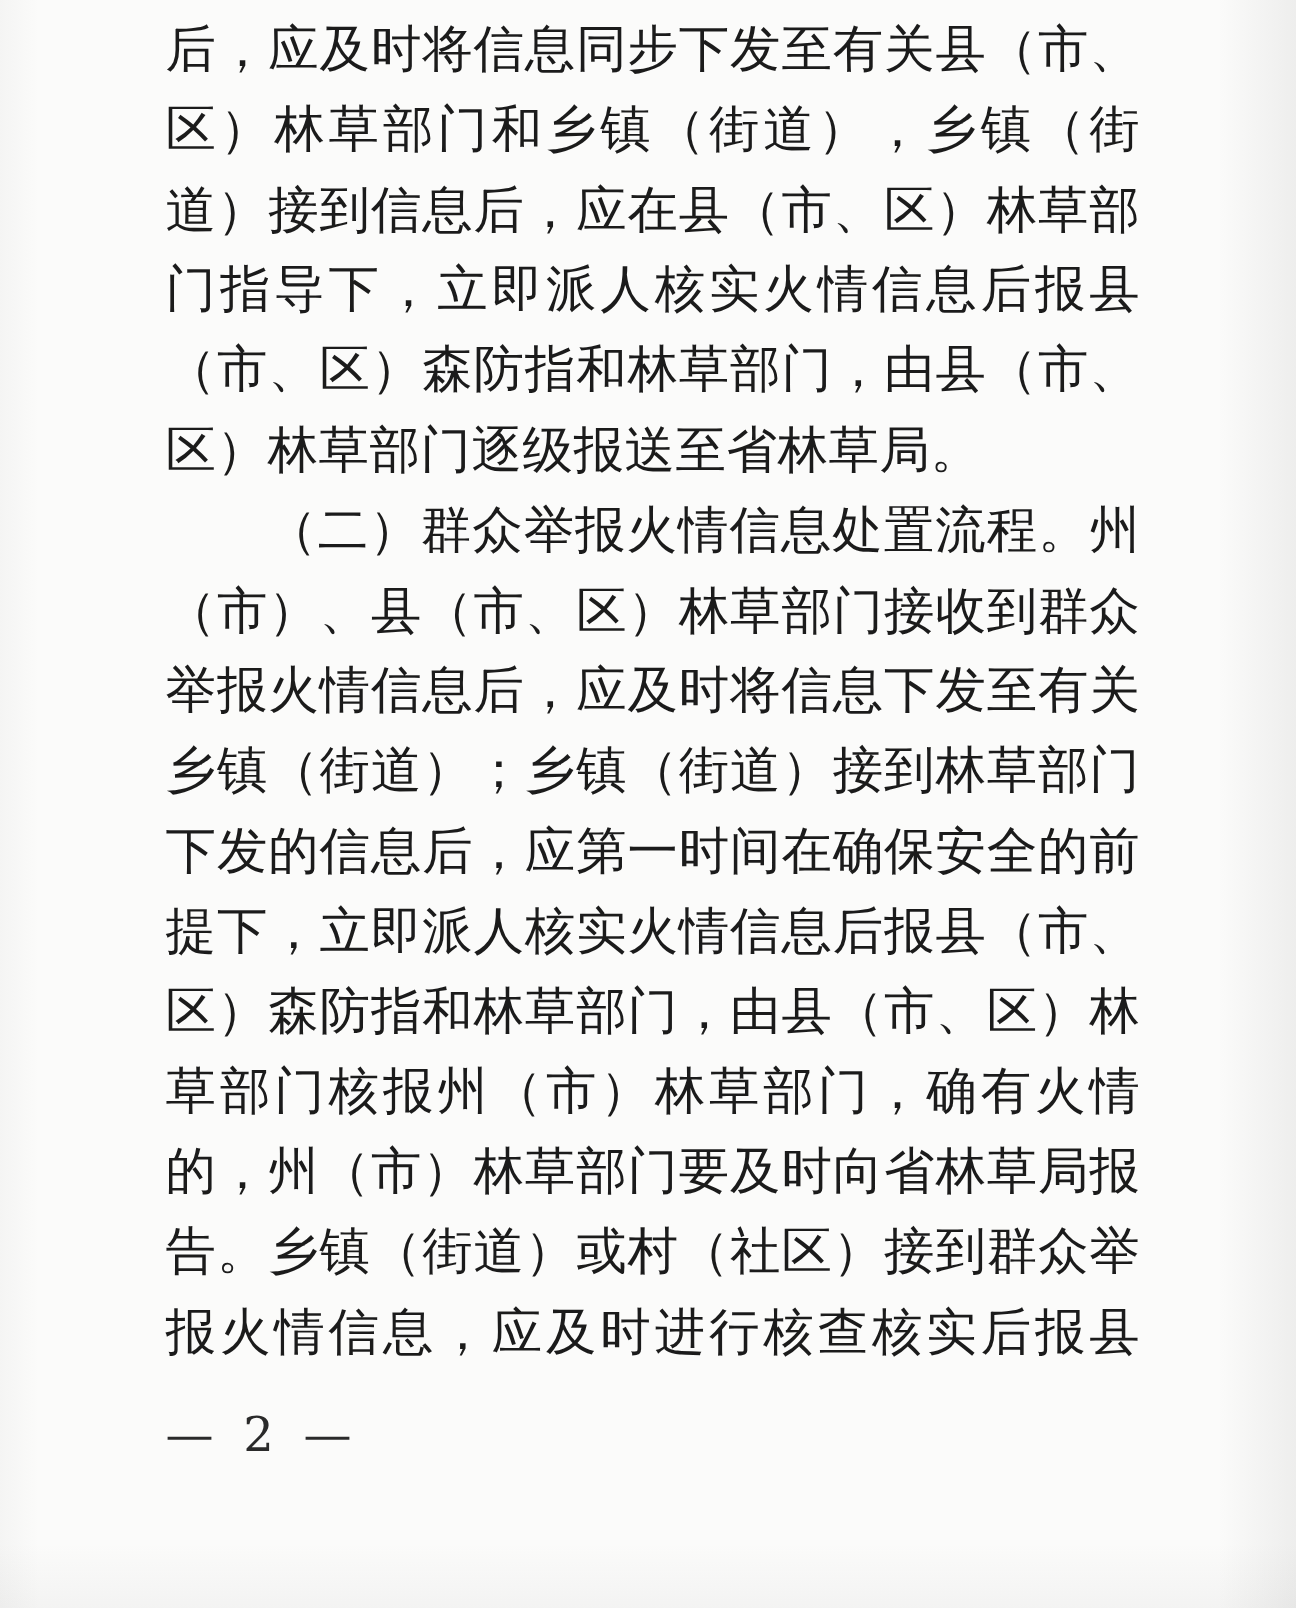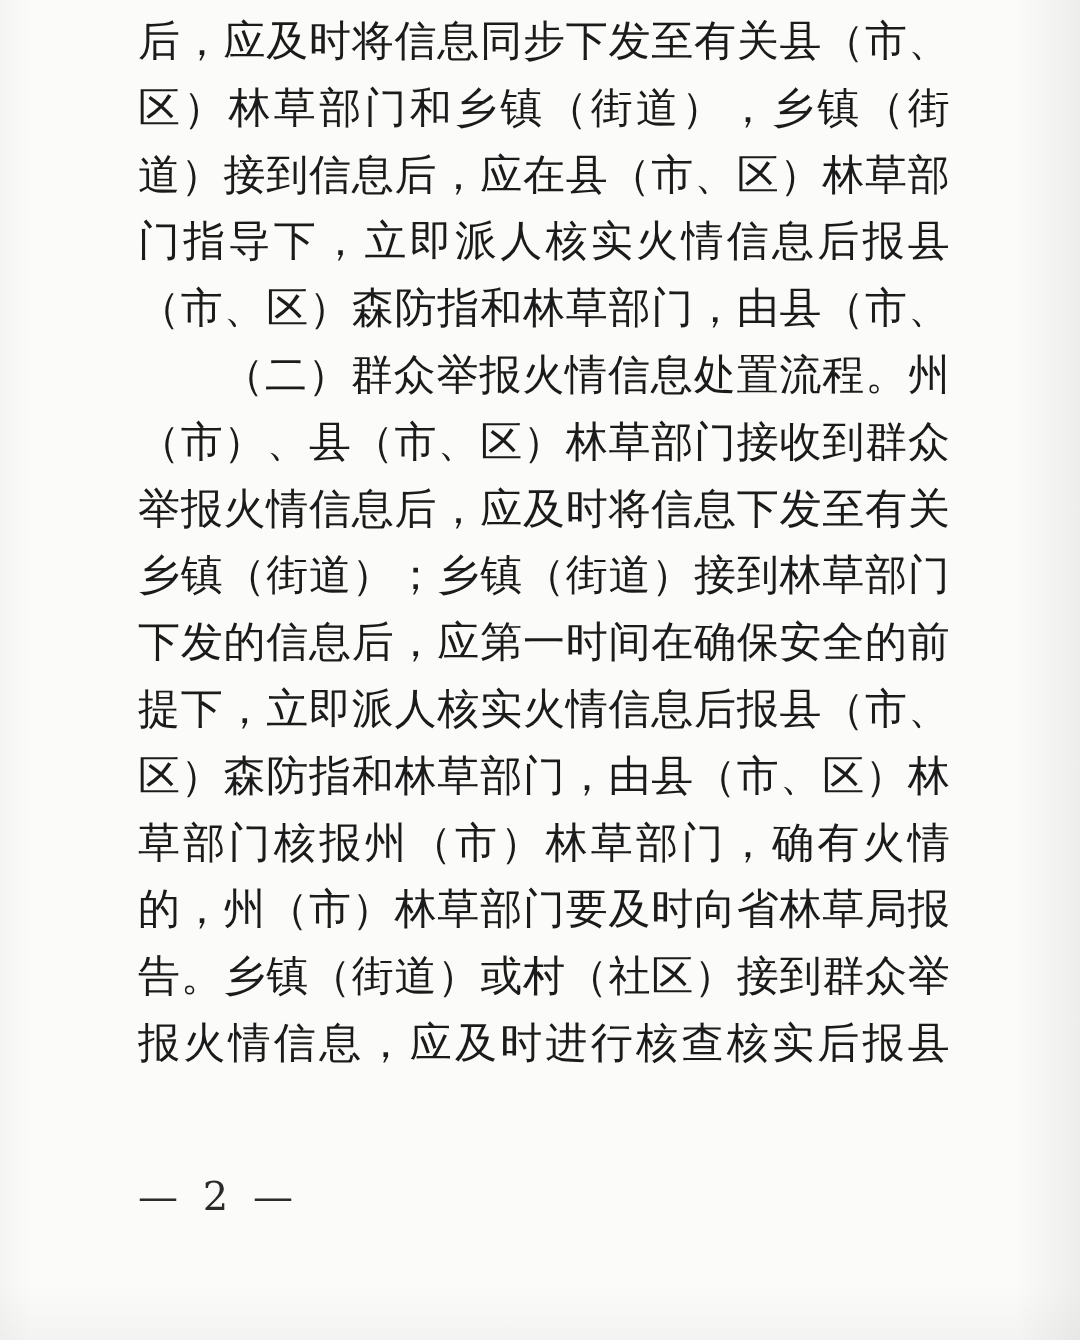--- a/index.html
+++ b/index.html
@@ -159,20 +159,21 @@
       <span>草</span>
       <span>部</span>
       <span>门</span>
       <span>，</span>
       <span>由</span>
       <span>县</span>
       <span>（</span>
       <span>市</span>
       <span>、</span>
     </div>
+  <div class="line">区）林草部门逐级报送至省林草局。</div>
   <div class="line fill indent">
       <span>（</span>
       <span>二</span>
       <span>）</span>
       <span>群</span>
       <span>众</span>
       <span>举</span>
       <span>报</span>
       <span>火</span>
       <span>情</span>

